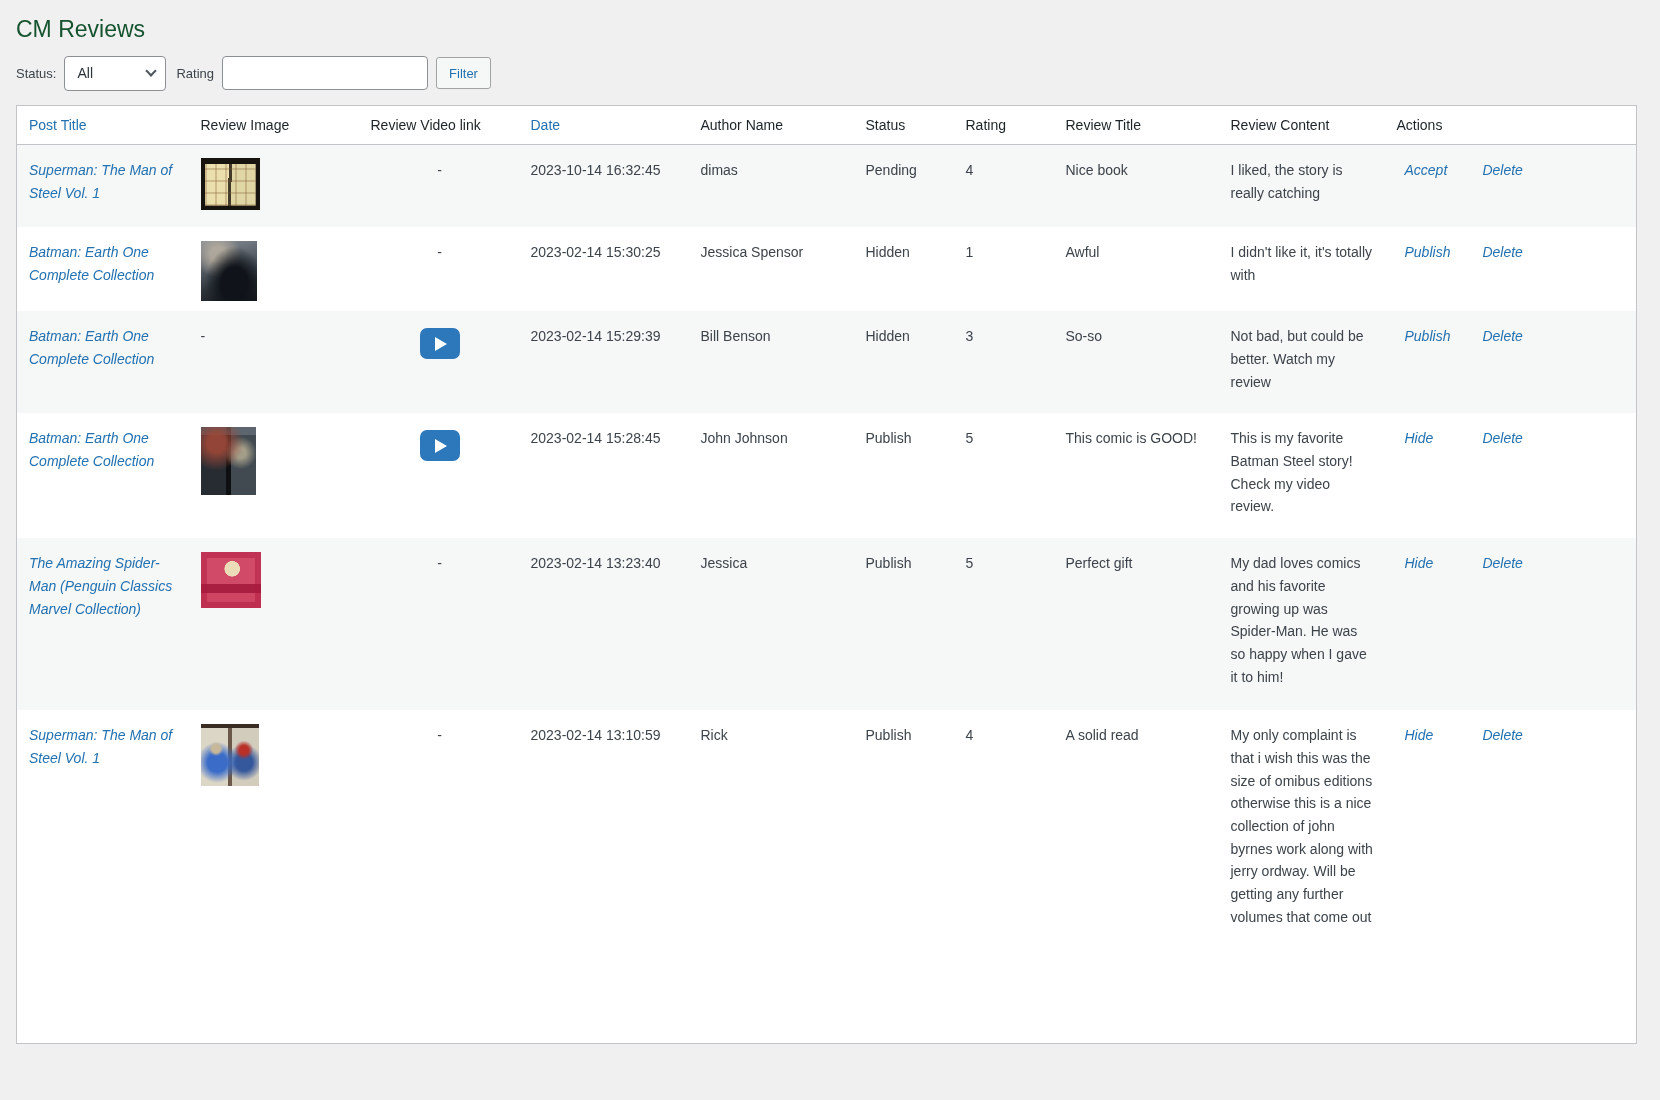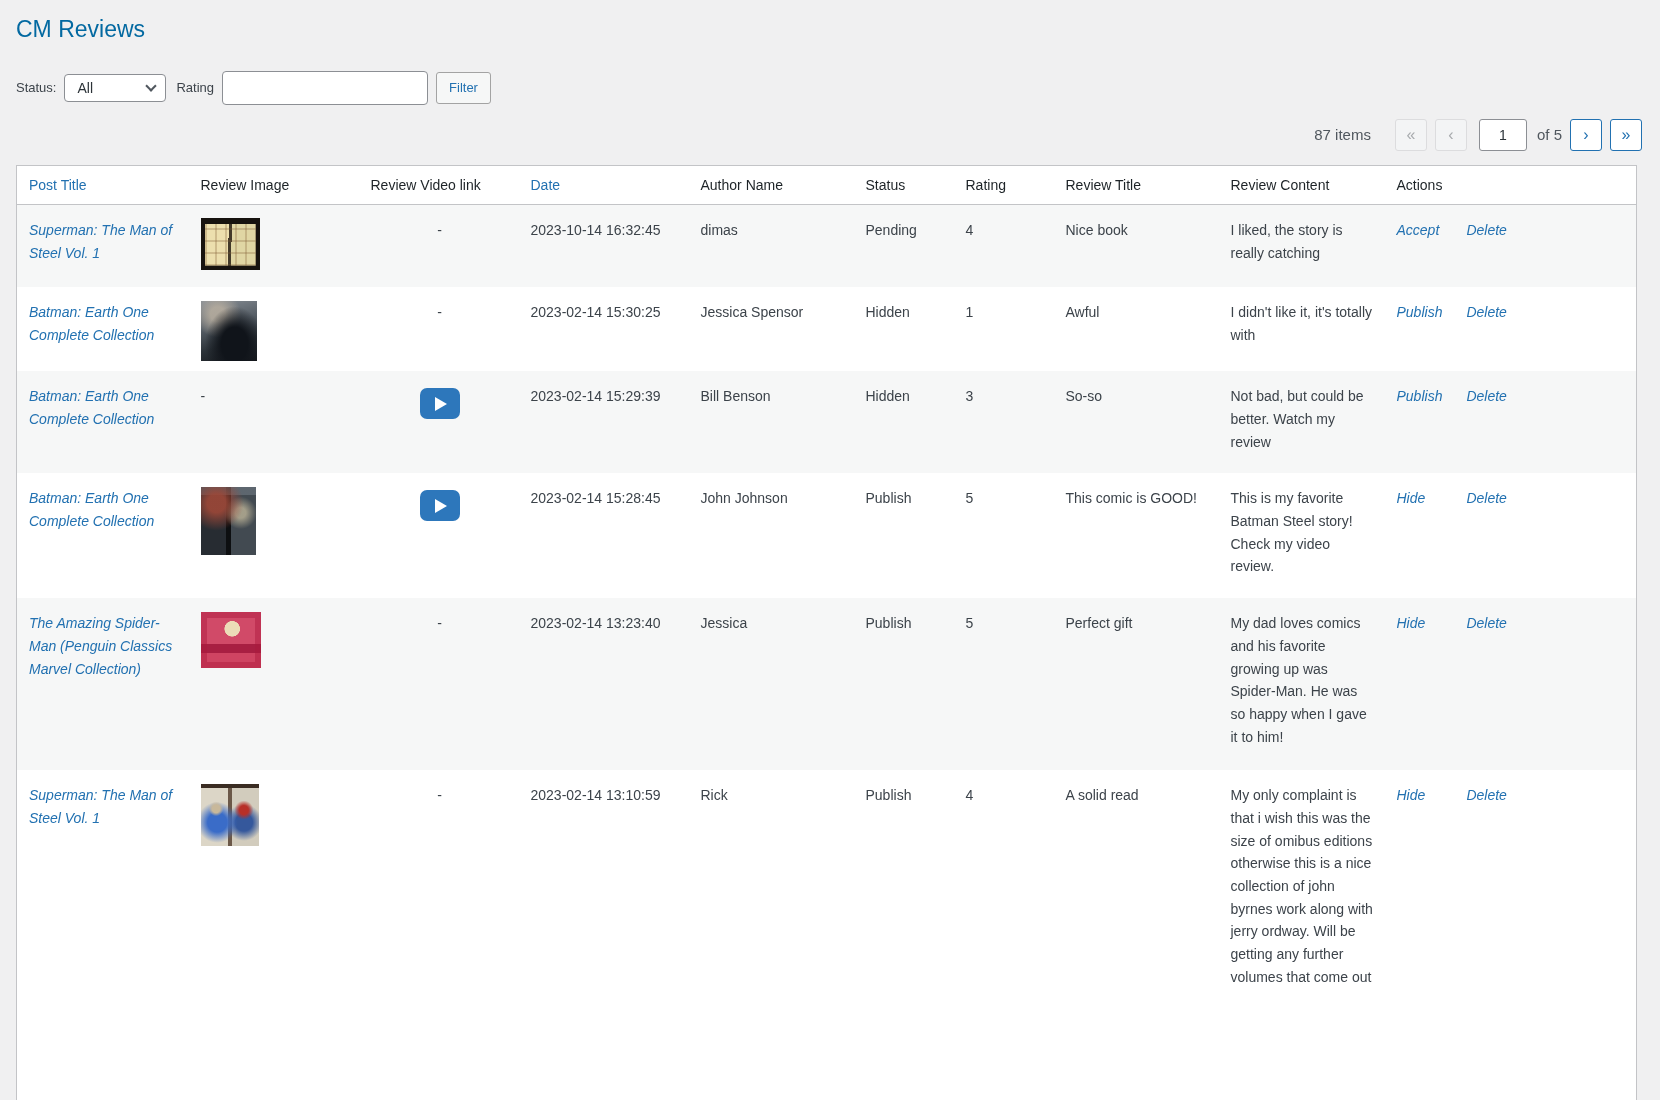--- a/index.html
+++ b/index.html
@@ -5,30 +5,30 @@
   * { box-sizing: border-box; margin: 0; padding: 0; }
   html, body {
     width: 1660px; height: 1100px; overflow: hidden;
     background: #f0f0f1;
     font-family: "Liberation Sans", sans-serif;
     color: #3c434a;
   }
   .wrap { padding: 12px 18px 0 16px; }
 
   h1.page-title {
-    font-size: 23px; font-weight: 400; color: #0369a1;
-    padding: 3px 0; margin-bottom: 23px; line-height: 1.3;
+    font-size: 23px; font-weight: 400; color: #14532d;
+    padding: 3px 0; margin-bottom: 8px; line-height: 1.3;
   }
 
   
   .filter-bar { display: flex; align-items: center; margin-bottom: 14px; }
   .filter-bar .lbl { font-size: 13px; color: #3c434a; }
   .sel {
     display: flex; align-items: center;
-    width: 102px; height: 28px; margin-left: 8px;
+    width: 102px; height: 35px; margin-left: 8px;
     background: #fff; border: 1px solid #8c8f94; border-radius: 4px;
     padding: 0 10px 0 12px; font-size: 14px; color: #2c3338; cursor: pointer;
   }
   .sel .chev {
     width: 8px; height: 8px; margin-left: auto; margin-top: -4px;
     border-right: 2px solid #50575e; border-bottom: 2px solid #50575e;
     transform: rotate(45deg);
   }
   .rating-lbl { margin: 0 8px 0 10px; font-size: 14px; }
   .rating-input {
@@ -90,21 +90,21 @@
   tbody tr:nth-child(1) { height: 83px; }
   tbody tr:nth-child(2) { height: 83px; }
   tbody tr:nth-child(3) { height: 102px; }
   tbody tr:nth-child(4) { height: 125px; }
   tbody tr:nth-child(5) { height: 172px; padding-left: 41px; }
   tbody tr:nth-child(6) { height: 333px; }
 
   a.link { color: #2271b1; text-decoration: none; cursor: pointer; font-style: italic; }
   td.col-video { text-align: center; }
   td.col-actions a.action1 { display: inline-block; width: 54px; }
-  td.col-actions a { margin-right: 12px; }
+  td.col-actions a { margin-right: 12px; margin-left: 8px; }
 
   
   .thumb { display: block; }
   .thumb-open-comic {
     width: 59px; height: 52px; margin-top: -1px;
     background:
       repeating-linear-gradient(0deg, rgba(130,95,55,.28) 0 2px, transparent 2px 12px) no-repeat 50% 56% / 86% 80%,
       repeating-linear-gradient(90deg, rgba(130,95,55,.28) 0 2px, transparent 2px 10px) no-repeat 50% 56% / 86% 80%,
       linear-gradient(92deg, #ecdfae 0 46%, #433a2a 46% 52%, #e0d6a4 52% 100%) no-repeat 50% 56% / 86% 80%,
       #17130f;
@@ -167,29 +167,20 @@
     <span class="lbl">Status:</span>
     <div class="sel">
       <span>All</span>
       <span class="chev"></span>
     </div>
     <span class="lbl rating-lbl">Rating</span>
     <input class="rating-input" type="text" value="" style="">
     <button class="btn-filter">Filter</button>
   </div>
 
-  <div class="tablenav">
-    <span class="displaying-num">87 items</span>
-    <span class="pg-btn disabled">«</span>
-    <span class="pg-btn disabled">‹</span>
-    <input class="page-input" type="text" value="1" style="">
-    <span class="of-total">of 5</span>
-    <span class="pg-btn enabled">›</span>
-    <span class="pg-btn enabled">»</span>
-  </div>
 
   <table class="reviews">
     <colgroup>
       <col style="width:172px">
         <col style="width:170px">
         <col style="width:160px">
       <col style="width:170px">
         <col style="width:165px">
         <col style="width:100px">
       <col style="width:100px">

